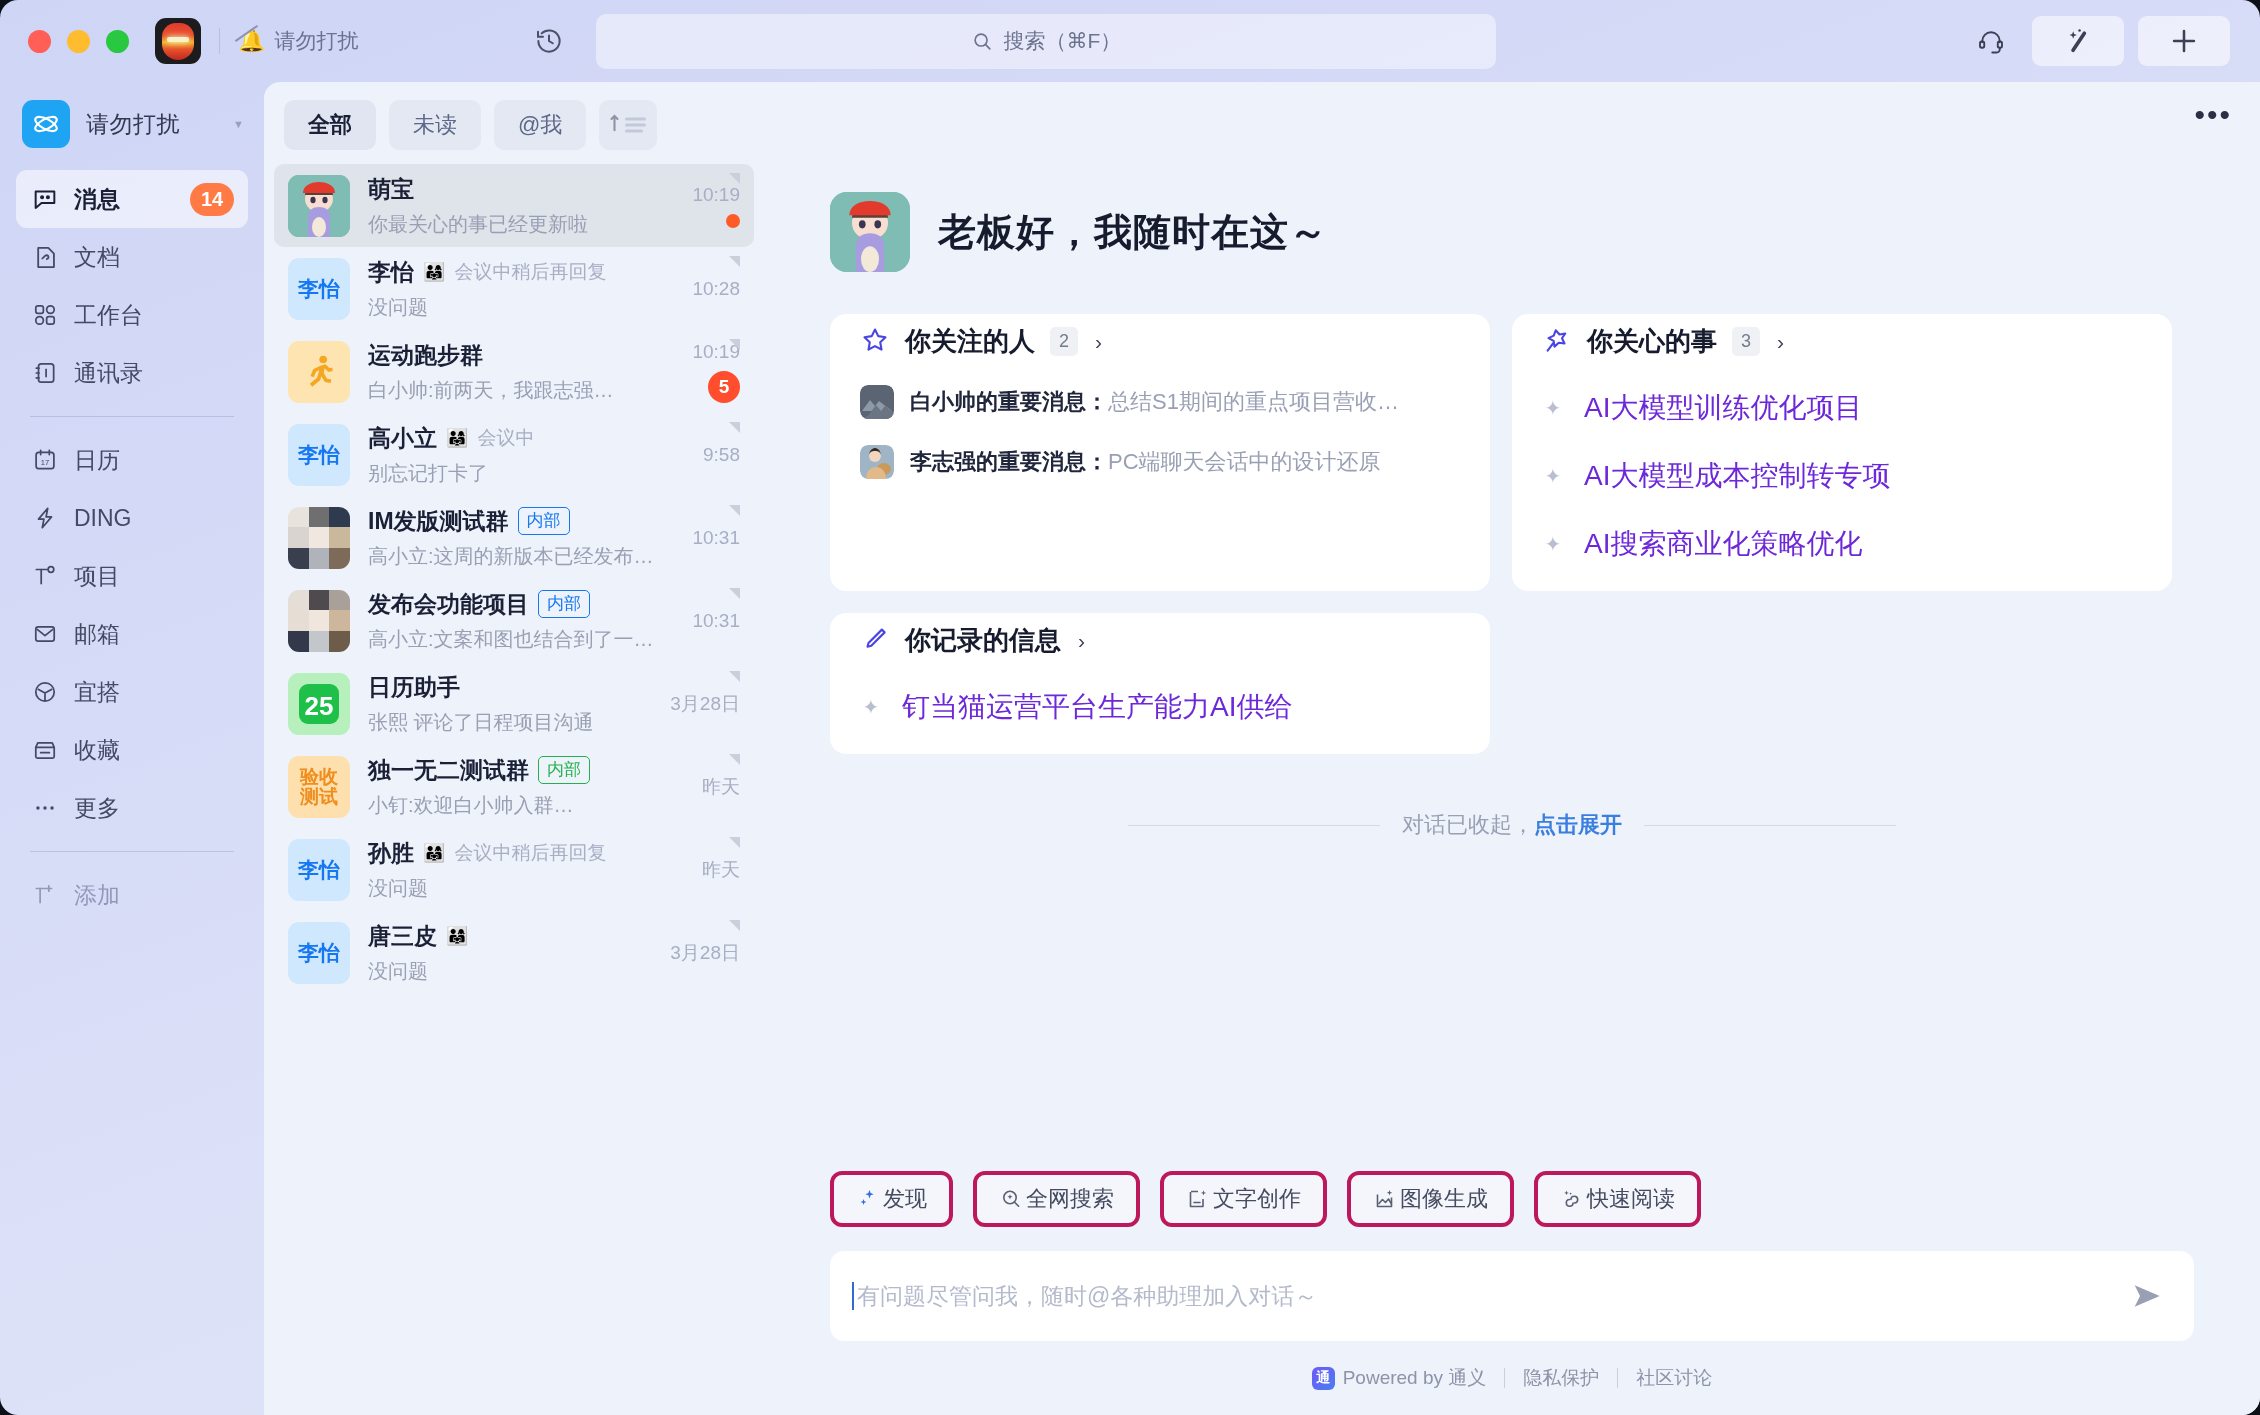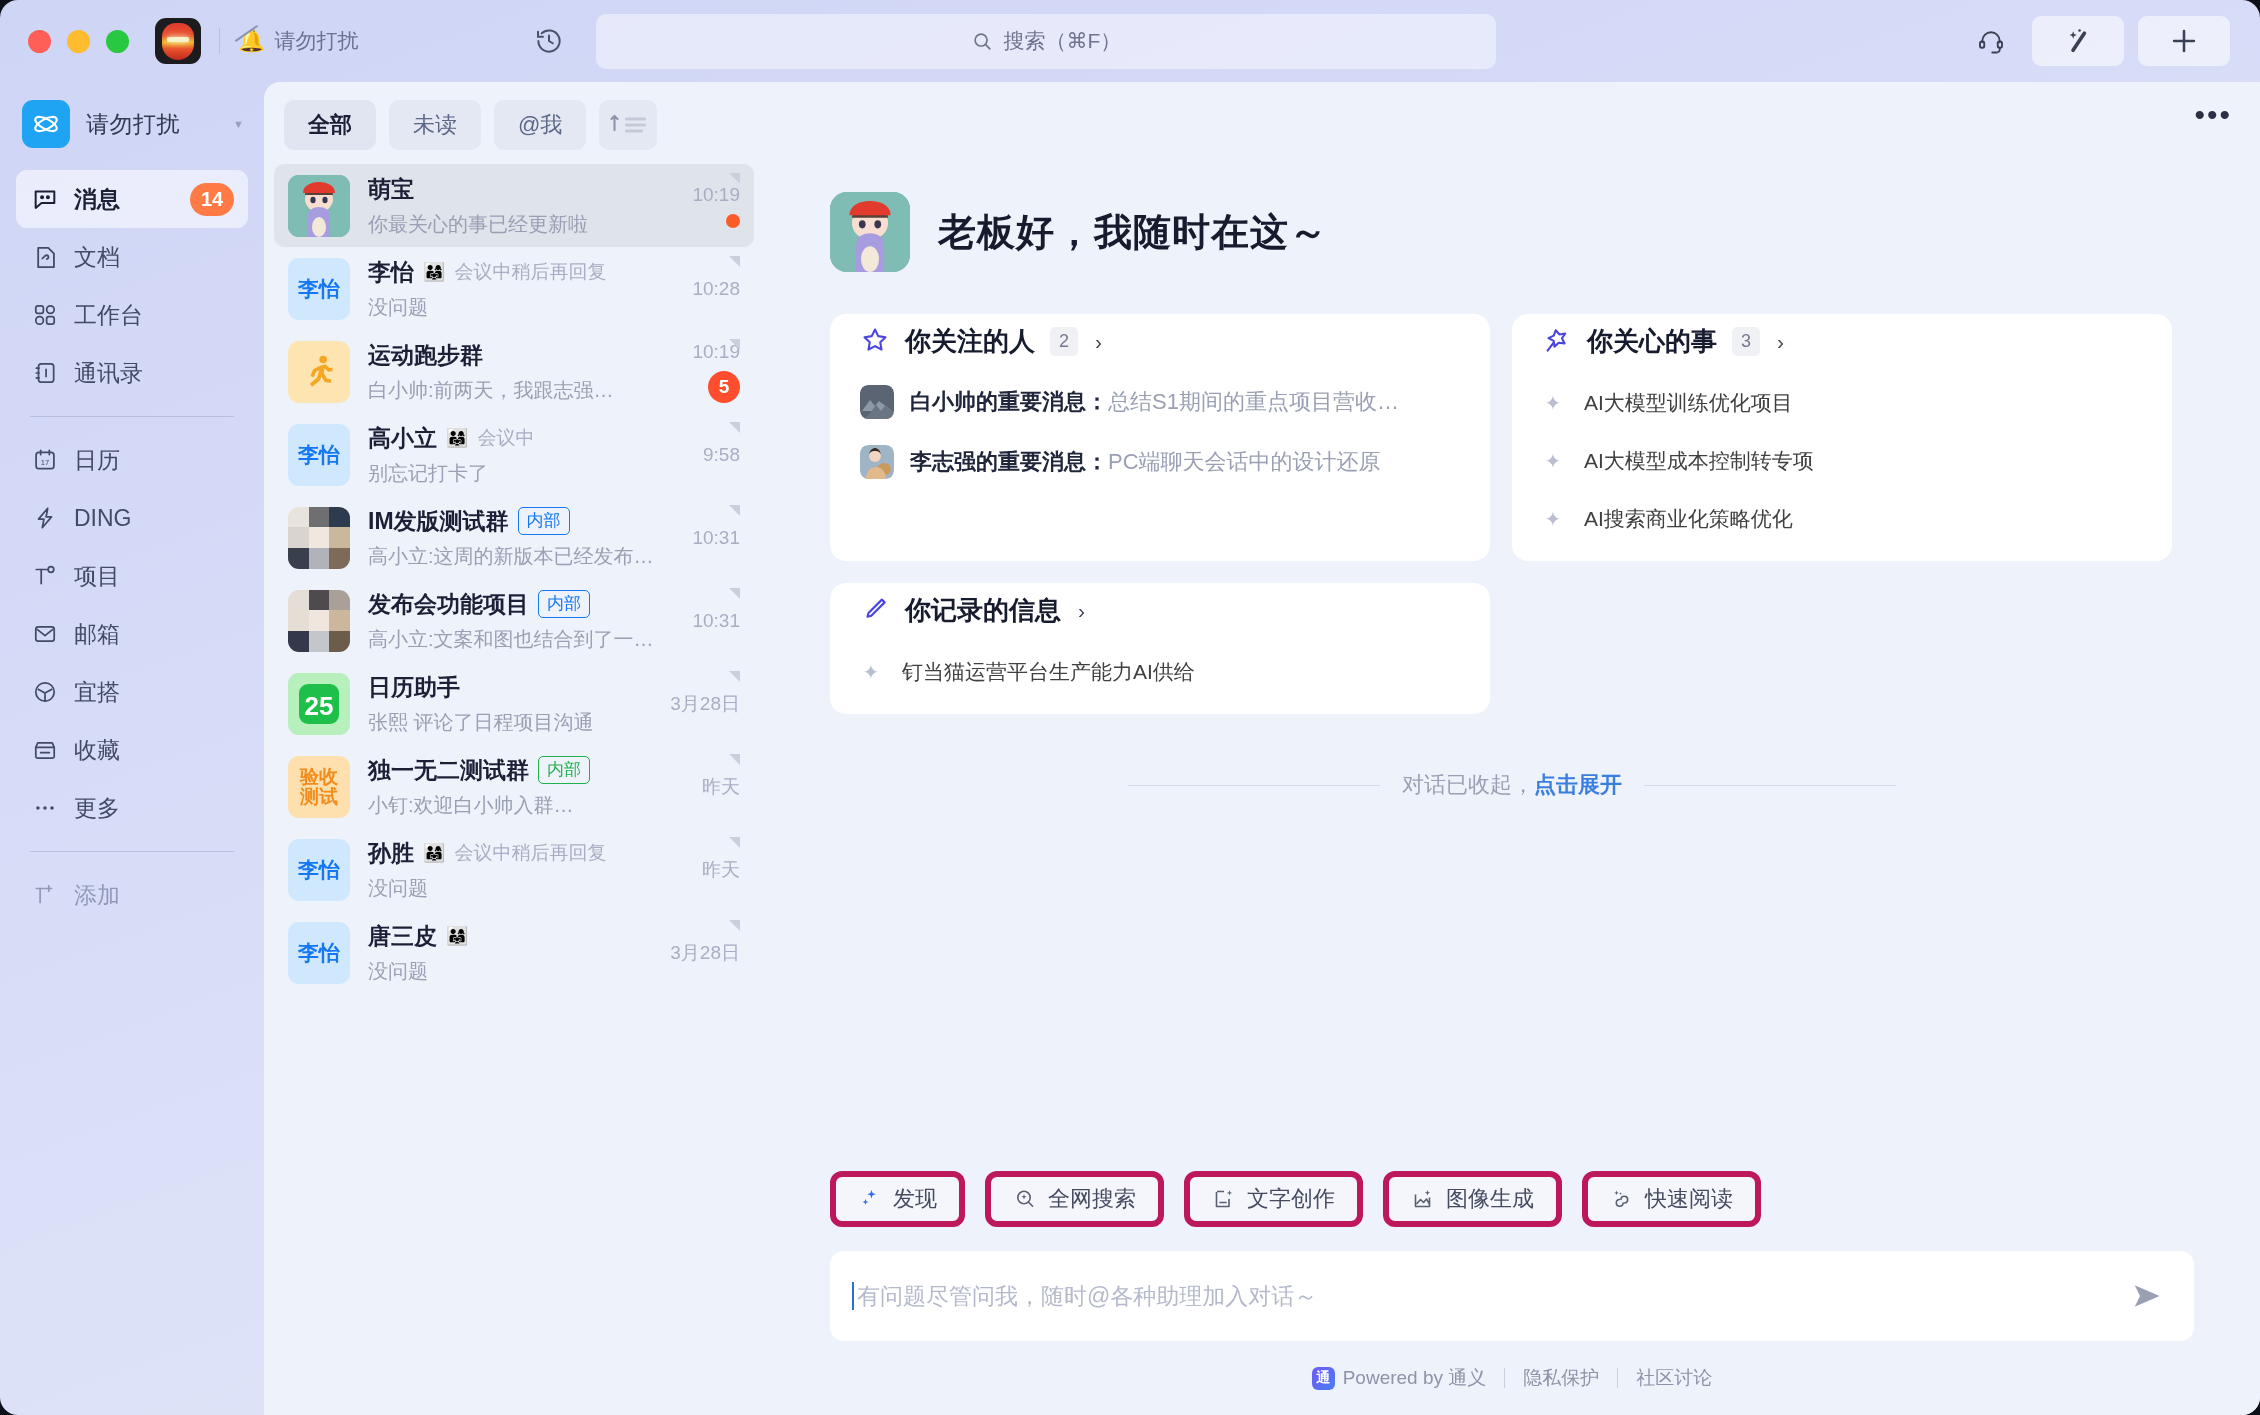--- a/index.html
+++ b/index.html
@@ -236,41 +236,41 @@
   }
   .chev { color: #3d4356; font-size: 21px; margin-left: 2px; }
   .card-item {
     display: flex; align-items: center; gap: 16px; margin-top: 26px;
   }
   .ci-av { width: 34px; height: 34px; border-radius: 8px; flex: 0 0 34px; overflow: hidden; }
   .ci-text { font-size: 22px; color: #20263b; white-space: nowrap; overflow: hidden; text-overflow: ellipsis; }
   .ci-text .sub { color: #9aa0b4; }
   .spark { color: #b9bfd0; font-size: 20px; flex: 0 0 22px; text-align: center; }
   .bullet-item { display: flex; align-items: center; gap: 20px; margin-top: 30px; }
-  .bullet-item .bt { font-size: 21px; color: #404040; }
+  .bullet-item .bt { font-size: 28px; color: #6d28d9; }
 
   .card-row2 { display: flex; padding: 22px 66px 0 66px; }
   .card.notes { width: 660px; }
 
   .collapsed {
     display: flex; align-items: center; justify-content: center; gap: 0;
     margin-top: 56px;
   }
   .collapsed .rule { width: 252px; height: 1px; background: #d3d9e6; margin-right: 22px; }
   .collapsed .ctext { font-size: 22px; color: #9aa0b4; }
   .collapsed .clink { font-size: 22px; color: #3a7fe0; font-weight: 600; }
   .collapsed .rule2 { width: 252px; height: 1px; background: #d3d9e6; margin-left: 22px; }
 
   
   .composer { position: absolute; left: 66px; right: 66px; bottom: 0; }
   .quick { display: flex; gap: 20px; margin-bottom: 24px; }
   .qbtn {
     height: 56px; padding: 0 22px; border-radius: 12px;
-    border: 6px solid #be185d; background: #f4f6fb;
-    display: flex; align-items: center; gap: 11px;
+    border: 4px solid #be185d; background: #f4f6fb;
+    display: flex; align-items: center; gap: 3px;
     font-size: 22px; color: #454b60;
   }
   .qbtn .qi { display: flex; align-items: center; }
   .inputbox {
     height: 90px; background: #fff; border-radius: 14px;
     display: flex; align-items: center; padding: 0 26px 0 22px;
   }
   .caret { width: 2px; height: 28px; background: #2b6fd6; margin-right: 3px; }
   .ph { font-size: 23px; color: #b4bacb; flex: 1 1 auto; }
   .send { color: #9aa0b4; display: flex; align-items: center; }

